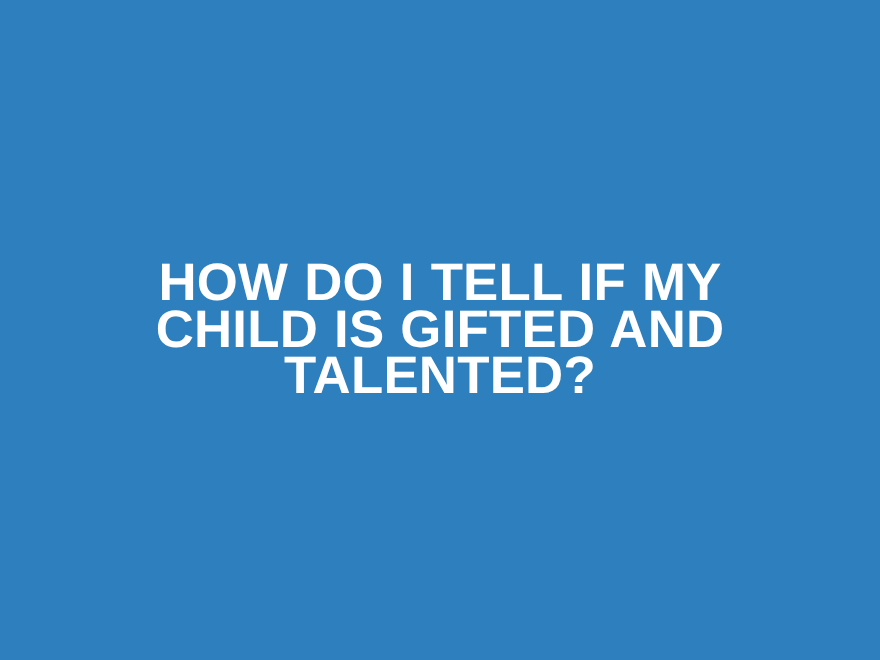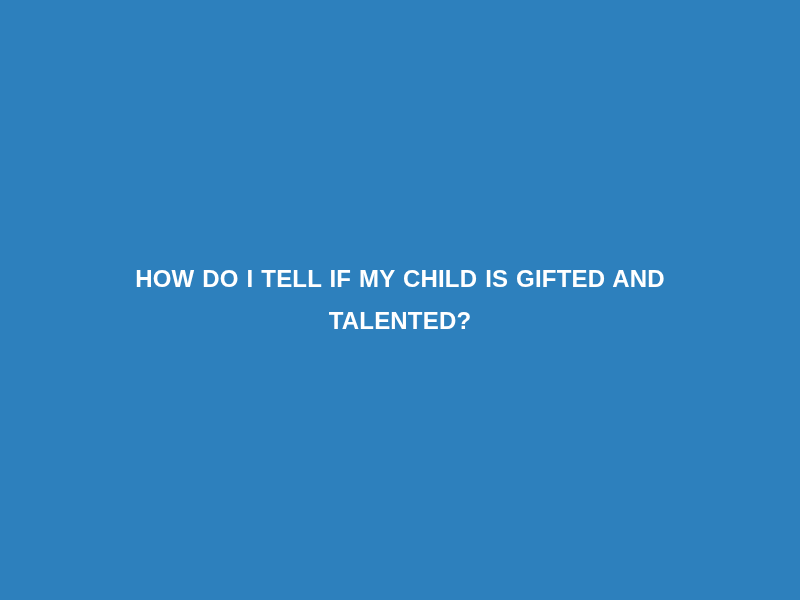--- a/index.html
+++ b/index.html
@@ -29,21 +29,21 @@
     text-align: center;
     
     margin-top: 0px;
   }
   .card-title {
     margin: 0;
     padding: 0;
     color: #ffffff;
     font-family: "Liberation Sans", sans-serif;
     font-weight: 700;
-    font-size: 24px;
+    font-size: 48px;
     line-height: 42px;
     letter-spacing: 0.2px;
     text-transform: uppercase;
     text-align: center;
     word-spacing: 1px;
     -webkit-font-smoothing: antialiased;
   }
 </style>
 </head>
 <body>

